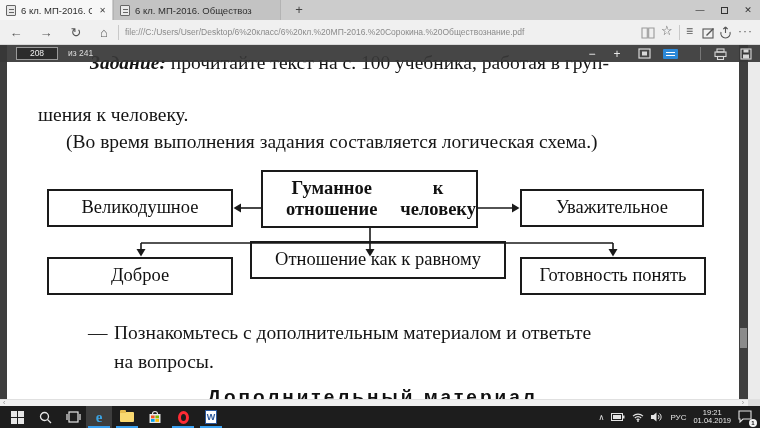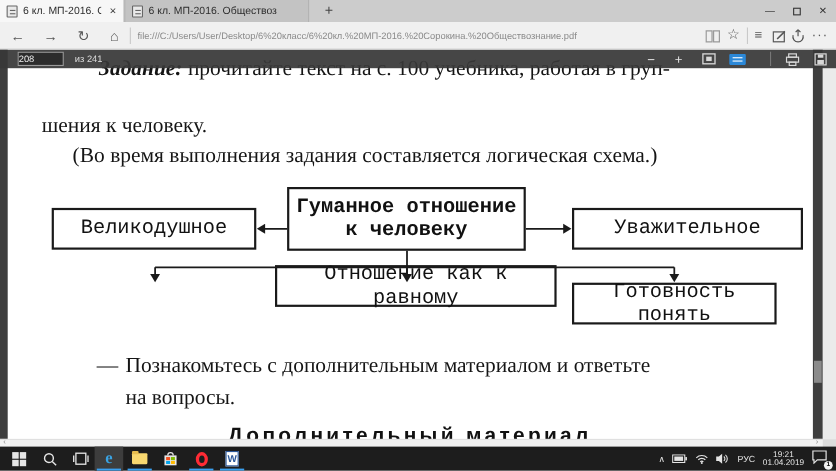--- a/index.html
+++ b/index.html
@@ -42,39 +42,39 @@
   .viewport { position:absolute; top:45px; left:0; width:760px; height:354px; background:#fff; overflow:hidden; }
   .left-strip { position:absolute; left:0; top:0; width:7px; height:354px; background:#3e3e3e; }
   .vscroll { position:absolute; left:739px; top:0; width:9px; height:354px; background:#3f3f3f; }
   .vthumb { position:absolute; left:1px; top:283px; width:7px; height:20px; background:#8b8b8b; }
   .right-strip { position:absolute; left:748px; top:0; width:12px; height:354px; background:#ebebeb; }
 
   
   .pdfbar { position:absolute; left:0; top:0; width:760px; height:17px; background:rgba(56,56,56,0.93);
             color:#ececec; }
   .pagebox { position:absolute; left:16px; top:2px; width:42px; height:13px; border:1px solid #9a9a9a;
-             background:#2c2c2c; color:#f0f0f0; font-size:8.5px; text-align:left; line-height:11px; }
+             background:#2c2c2c; color:#f0f0f0; font-size:8.5px; text-align:center; line-height:11px; }
   .pagecount { position:absolute; left:68px; top:0; height:17px; line-height:17px; font-size:8.5px; color:#dcdcdc; }
   .pbtn { position:absolute; top:0; height:17px; display:flex; align-items:center; justify-content:center;
           color:#e6e6e6; }
   .pdf-divider { position:absolute; left:700px; top:2px; width:1px; height:13px; background:#777; }
   .fitwidth { width:15px; height:10px; background:#2b88d8; border-radius:1px; position:relative; }
   .fitwidth::before { content:""; position:absolute; left:3px; right:3px; top:3px; height:1px; background:#fff; box-shadow:0 3px 0 #fff; }
 
   
   .doc { position:absolute; font-family:"Liberation Serif", serif; color:#151515; font-size:19.5px; white-space:nowrap; }
   .doc b { font-style:italic; }
   .heading-cut { position:absolute; left:0; top:341px; width:745px; text-align:center;
                  font-family:"Liberation Sans", sans-serif; font-weight:bold; font-size:19px;
                  letter-spacing:3px; color:#111; }
 
   
-  .dg-box { position:absolute; border:2px solid #1a1a1a; background:#fff; display:flex; flex-direction:column;
+  .dg-box { position:absolute; border:2px solid #1a1a1a; background:#fff; display:flex; flex-direction:row;
             align-items:center; justify-content:center; text-align:center;
-            font-family:Liberation Mono, monospace; font-size:18.5px; color:#111; line-height:1.15; }
+            font-family:Liberation Serif, serif; font-size:18.5px; color:#111; line-height:1.15; }
   .dg-box.bold { font-weight:bold; }
   .arrows { position:absolute; left:0; top:0; pointer-events:none; }
 
   
   .hscroll { position:absolute; top:399px; left:0; width:760px; height:7px; background:#f1f1f1;
              border-top:1px solid #e0e0e0; }
   .harrow { position:absolute; top:-1px; font-size:7px; color:#8e8e8e; line-height:8px; }
   .hcorner { position:absolute; right:0; top:0; width:12px; height:7px; background:#dcdcdc; }
 
   
@@ -158,21 +158,22 @@
       <b>Задание:</b><span> прочитайте текст на с. 100 учебника, работая в груп-</span>
     </div>
     <div class="doc" style="left:38px; top:59px">шения к человеку.</div>
     <div class="doc" style="left:66px; top:86px">(Во время выполнения задания составляется логическая схема.)</div>
 
     <div class="dg-box bold" style="left:261px; top:125px; width:217px; height:58px">
       <span>Гуманное отношение</span>
       <span>к человеку</span>
     </div>
     <div class="dg-box" style="left:47px;  top:144px; width:186px; height:38px">Великодушное</div>
-    <div class="dg-box" style="left:520px; top:144px; width:210px; height:38px">Уважительное</div>
+    <div class="dg-box" style="left:520px; top:144px; width:184px; height:38px">Уважительное</div>
+    <div class="dg-box" style="left:47px;  top:212px; width:186px; height:38px">Доброе</div>
     <div class="dg-box" style="left:250px; top:196px; width:256px; height:38px">Отношение как к равному</div>
     <div class="dg-box" style="left:520px; top:212px; width:186px; height:38px">Готовность понять</div>
 
     <svg class="arrows" width="760" height="354">
       <g stroke="#1a1a1a" stroke-width="1.6" fill="none">
         <path d="M370,183 L370,198"></path>
         <path d="M141,198 L613,198"></path>
         <path d="M141,198 L141,205"></path>
         <path d="M370,198 L370,205"></path>
         <path d="M613,198 L613,205"></path>

